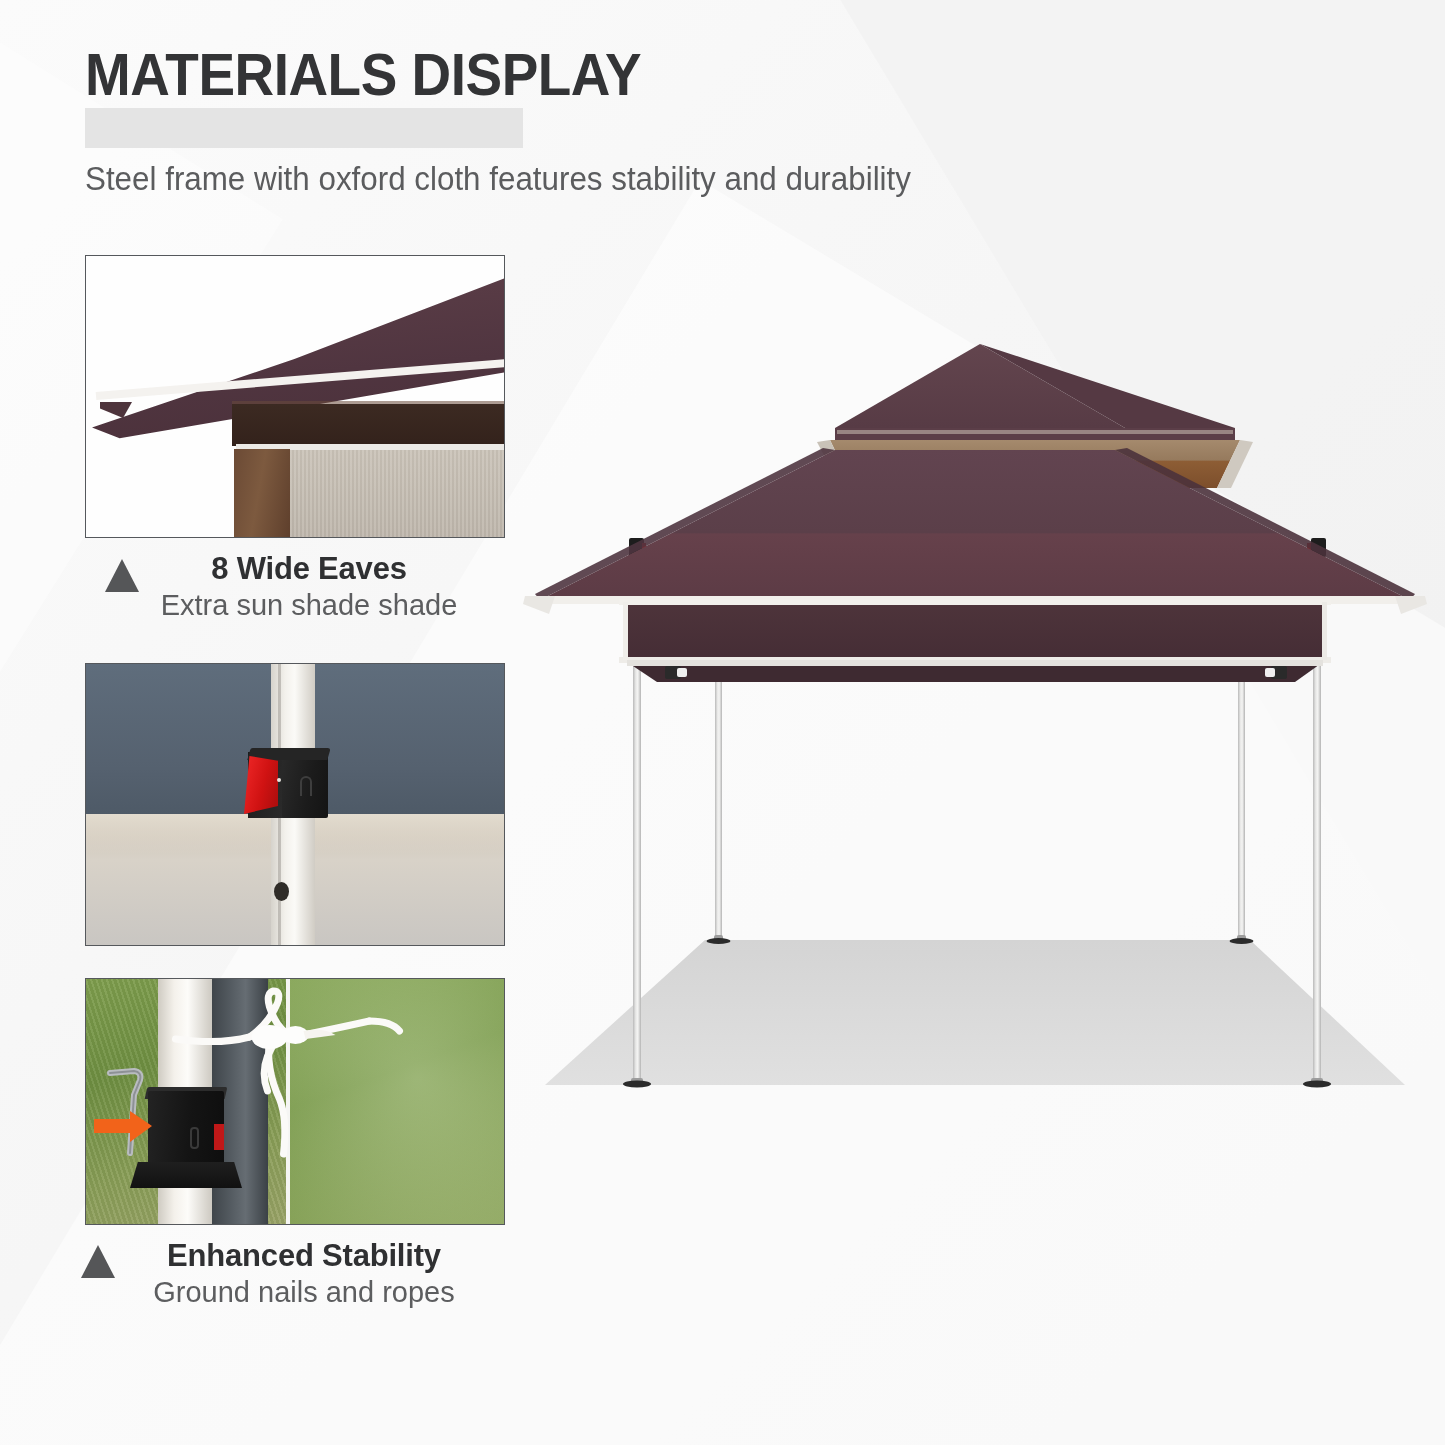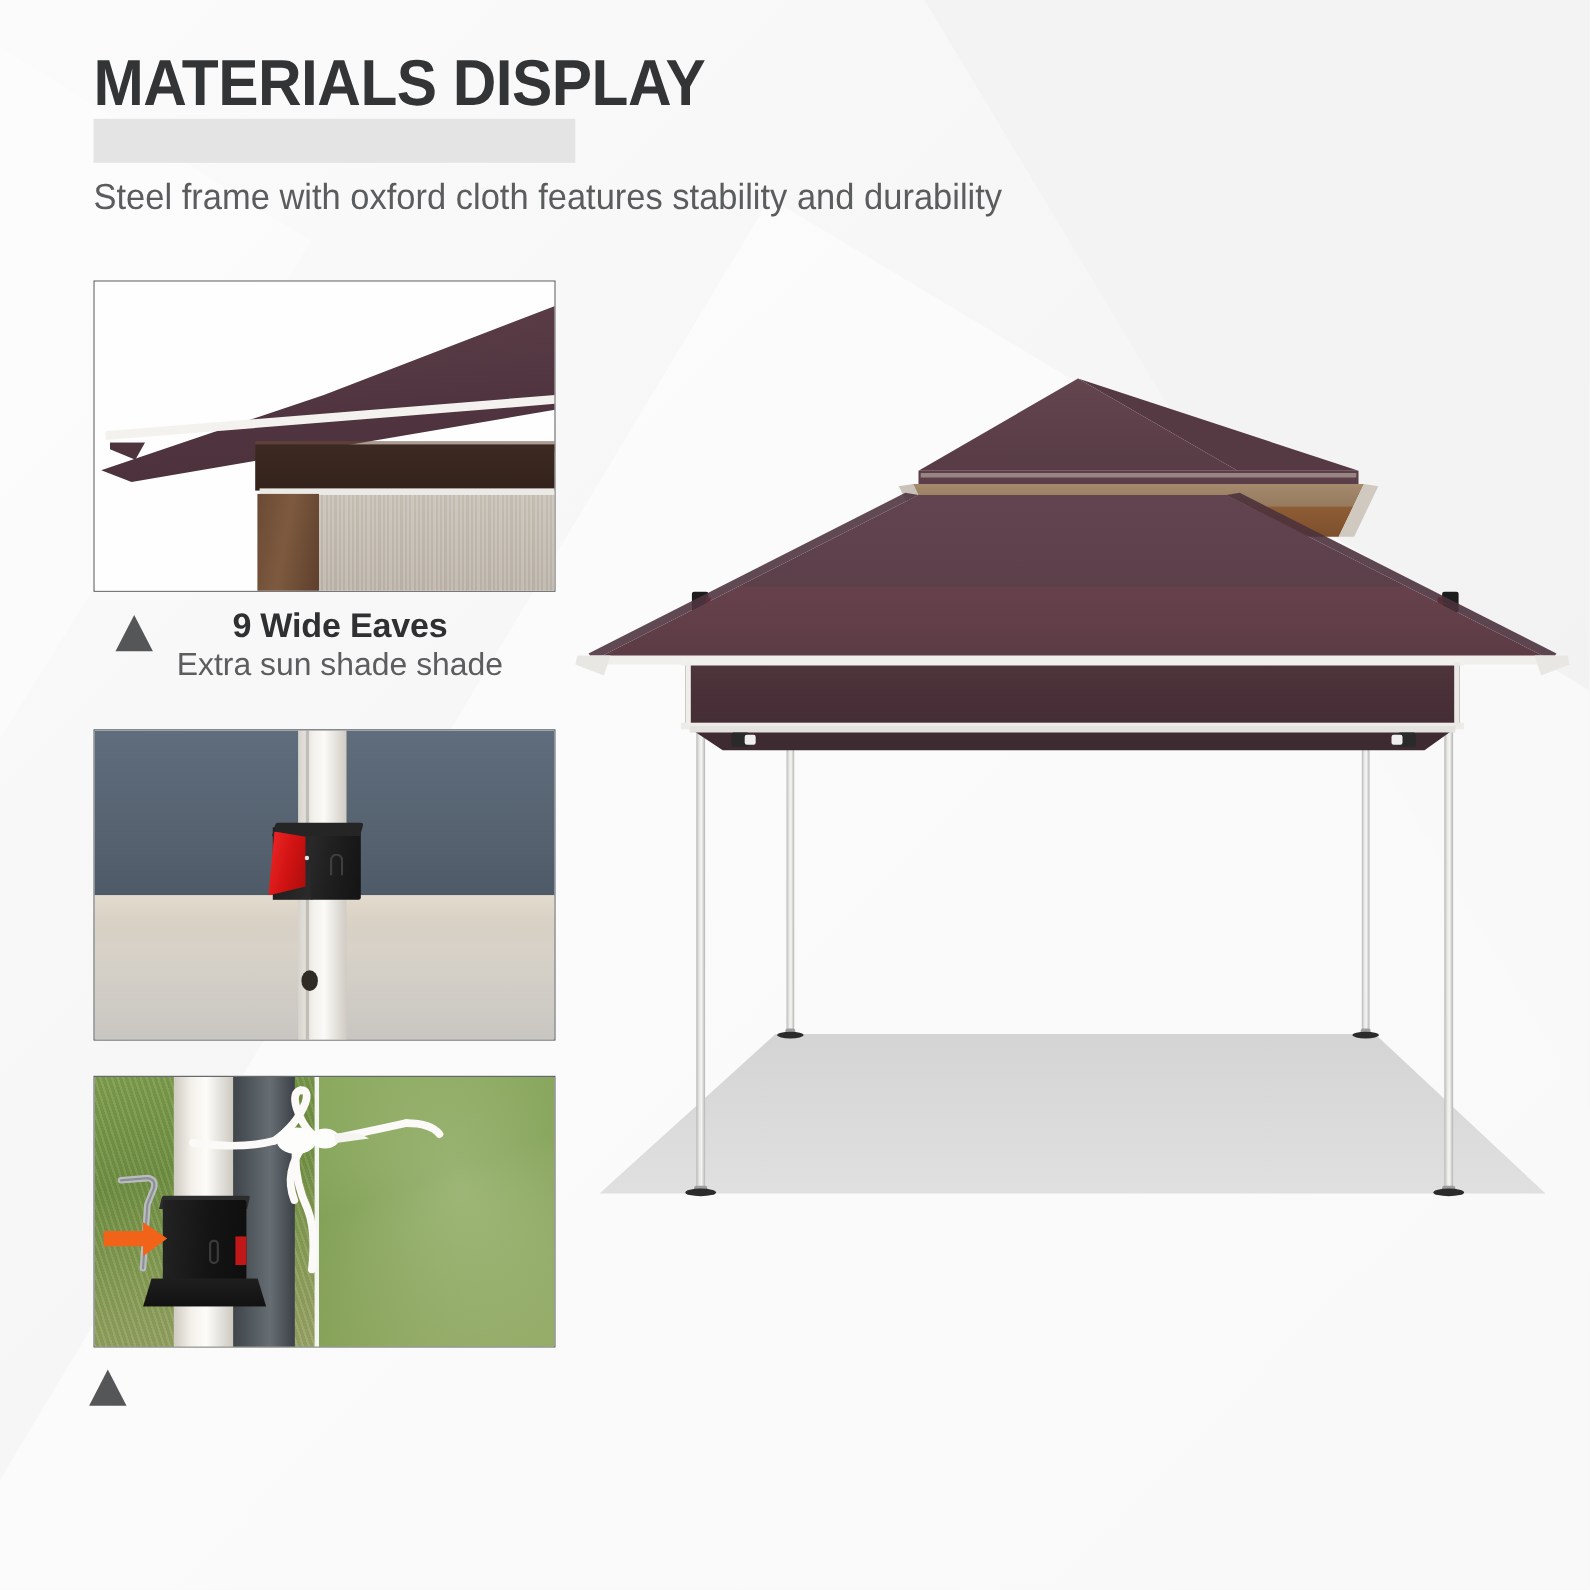--- a/index.html
+++ b/index.html
@@ -421,21 +421,21 @@
         <div class="t1-tip"></div>
         <div class="t1-darkband2"></div>
         <div class="t1-darkband"></div>
         <div class="t1-pipe2"></div>
         <div class="t1-brownpost"></div>
         <div class="t1-panel"></div>
       </div>
       <div class="caption" id="cap1">
         <div class="tri"></div>
         <div class="cap-inner">
-          <div class="cap-title">9 Wide Eaves</div>
+          <div class="cap-title">8 Wide Eaves</div>
           <div class="cap-sub">Extra sun shade shade</div>
         </div>
       </div>
     </div>
 
     <div class="gap-1"></div>
 
     <div class="feature">
       <div class="thumb thumb-2">
         <div class="t2-sky"></div>
@@ -489,20 +489,22 @@
             <ellipse cx="122" cy="56" rx="13" ry="9"></ellipse>
           </g>
           <path d="M130 52 Q150 48 162 56 Q148 58 132 60 Z" fill="#f6f4f0"></path>
         </svg>
 
         <div class="t3-divider"></div>
       </div>
       <div class="caption" id="cap3">
         <div class="tri"></div>
         <div class="cap-inner">
+          <div class="cap-title">Enhanced Stability</div>
+          <div class="cap-sub">Ground nails and ropes</div>
         </div>
       </div>
     </div>
 
   </div>
 
   <div id="canopy">
     <svg viewBox="0 0 940 840">
       <defs>
         <linearGradient id="roofTop" x1="0" y1="0" x2="0" y2="1">

